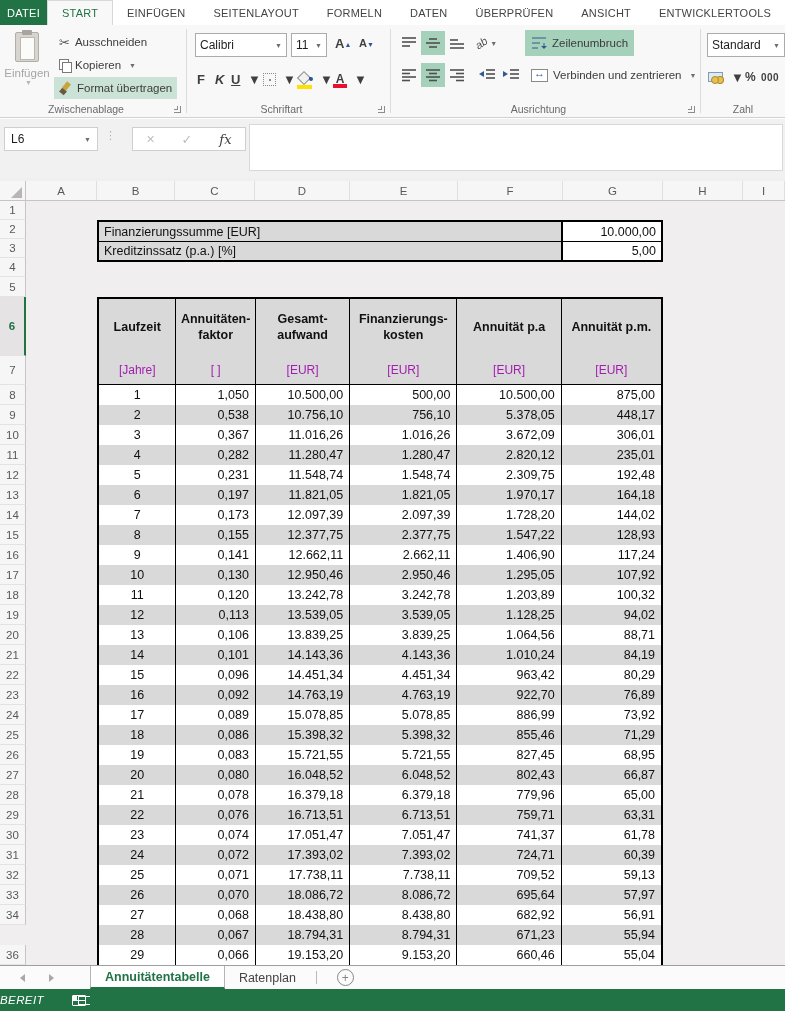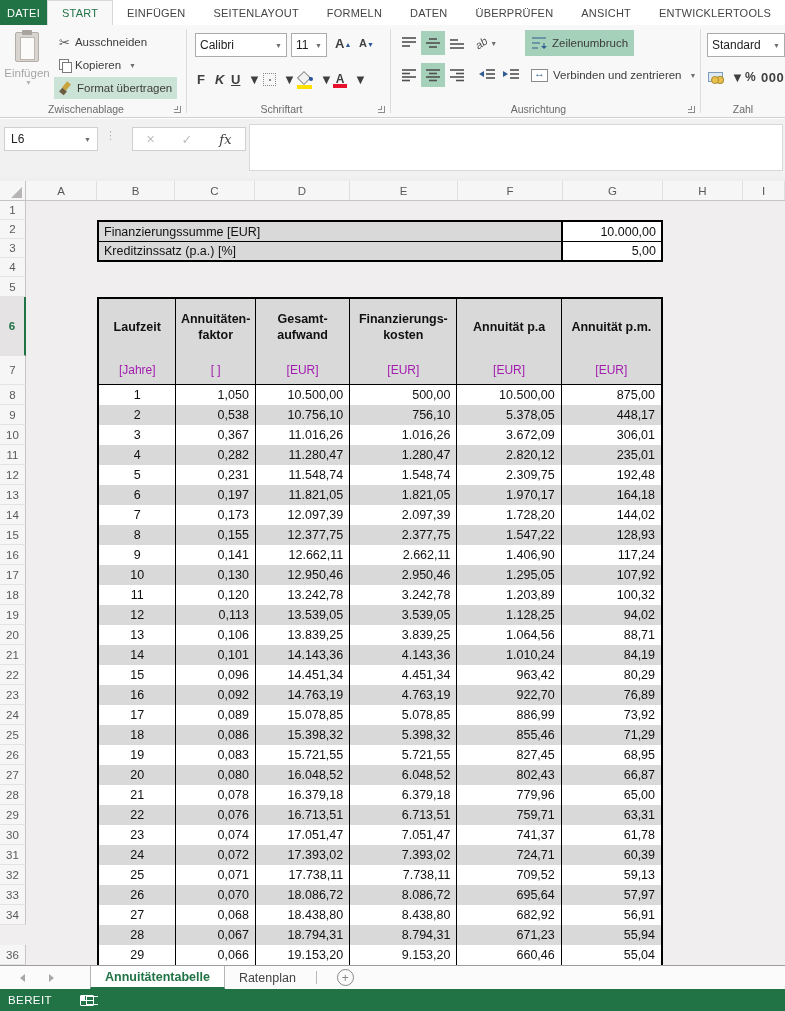--- a/index.html
+++ b/index.html
@@ -63,21 +63,21 @@
   .wrapbtn { position:absolute; display:flex; align-items:center; gap:5px; height:26px; padding:0 6px; }
   .orient { position:absolute; width:30px; height:24px; display:flex; align-items:center; color:#505050; font-size:11px; }
   .orient .ab { display:inline-block; transform:rotate(-35deg); font-style:italic; }
   .merge-ic { width:17px; height:13px; border:1px solid #8a8a8a; background:#fff; position:relative; }
   .merge-ic::before { content:"\2194"; position:absolute; left:2px; top:-3px; font-size:11px; color:#2f5b8f; }
   
   .coin-ic { position:relative; width:18px; height:14px; }
   .coin-ic::before { content:""; position:absolute; left:1px; top:2px; width:13px; height:8px; background:#dfe9f3; border:1px solid #7f9db9; }
   .coin-ic::after { content:""; position:absolute; left:4px; top:6px; width:6px; height:6px; background:#e8c14d; border:1px solid #a8892f; border-radius:50%; box-shadow:5px 0 0 -1px #e8c14d, 5px 0 0 0 #a8892f; }
   .numtxt { font-size:12px; font-weight:bold; color:#3f3f3f; }
-  .thou { font-size:13px; font-weight:bold; color:#3f3f3f; letter-spacing:.5px; }
+  .thou { font-size:10px; font-weight:bold; color:#3f3f3f; letter-spacing:.5px; }
   
   #formulabar { position:absolute; left:0; top:119px; width:785px; height:59px; background:#f2f1f1; z-index:2; }
   #namebox { position:absolute; left:4px; top:8px; width:94px; height:24px; background:#fff; border:1px solid #cfcfcf; display:flex; align-items:center; padding:0 6px; font-size:12px; color:#1e1e1e; }
   #fb-dots { position:absolute; left:105px; top:10px; color:#b0b0b0; font-size:11px; letter-spacing:1px; }
   #fxbox { position:absolute; left:132px; top:8px; width:114px; height:24px; background:#fff; border:1px solid #cfcfcf; display:flex; align-items:center; justify-content:space-around; }
   .fb-x { color:#bdbdbd; font-size:14px; }
   .fb-check { color:#bdbdbd; font-size:13px; }
   .fb-fx { font-family:"DejaVu Serif",serif; font-style:italic; font-size:13px; color:#3f3f3f; }
   #fb-input { position:absolute; left:249px; top:5px; width:534px; height:47px; background:#fff; border:1px solid #d8d8d8; font-size:12px; padding:2px 4px; color:#1e1e1e; }
   
@@ -111,21 +111,21 @@
   #sheetbar { position:absolute; left:0; top:965px; width:785px; height:24px; background:#fbfbfb; border-top:1px solid #9e9e9e; display:flex; align-items:stretch; z-index:2; }
   .navarrow { width:0; height:0; border-top:4px solid transparent; border-bottom:4px solid transparent; align-self:center; }
   .nav-left { margin-left:20px; border-right:5px solid #a8a8a8; }
   .nav-right { margin-left:24px; border-left:5px solid #a8a8a8; }
   .stab { display:flex; align-items:center; padding:0 14px; font-size:12.5px; color:#444; }
   .stab.active { background:#fff; color:#217346; font-weight:bold; border-left:1px solid #b5b5b5; border-right:1px solid #b5b5b5; border-bottom:2px solid #217346; margin-left:36px; }
   .stab-sep { width:1px; height:13px; background:#b9b9b9; align-self:center; margin:0 6px; }
   .addsheet { width:17px; height:17px; border:1px solid #868686; border-radius:50%; align-self:center; margin-left:14px; display:flex; align-items:center; justify-content:center; font-size:12px; color:#868686; line-height:1; }
   
   #statusbar { position:absolute; left:0; top:989px; width:785px; height:22px; background:#217346; display:flex; align-items:center; z-index:2; }
-  #status-mode { color:#fff; font-size:11.5px; margin-left:8px; letter-spacing:.4px; }
+  #status-mode { color:#fff; font-size:11.5px; margin-left:0; letter-spacing:.4px;font-style:italic; }
   .macro-ic { position:relative; width:14px; height:11px; border:1px solid #fff; border-radius:1px; margin-left:28px; }
   .macro-ic::before { content:""; position:absolute; left:0; top:0; width:4px; height:4px; background:#fff; }
   .macro-ic::after { content:""; position:absolute; left:0; top:4px; width:12px; height:1px; background:#fff; box-shadow:5px -4px 0 0 #fff, 5px 4px 0 0 #fff, 0 0 0 0 #fff; }
   .macro-v { position:absolute; left:5px; top:0; width:1px; height:9px; background:#fff; }
 </style>
 </head>
 <body>
 
 <div id="app">
 

